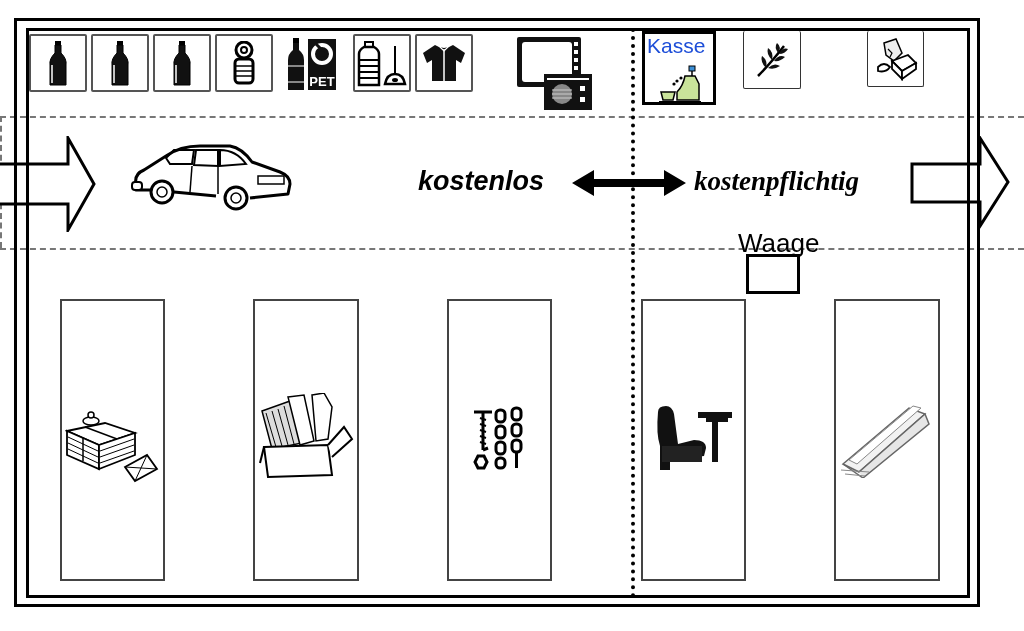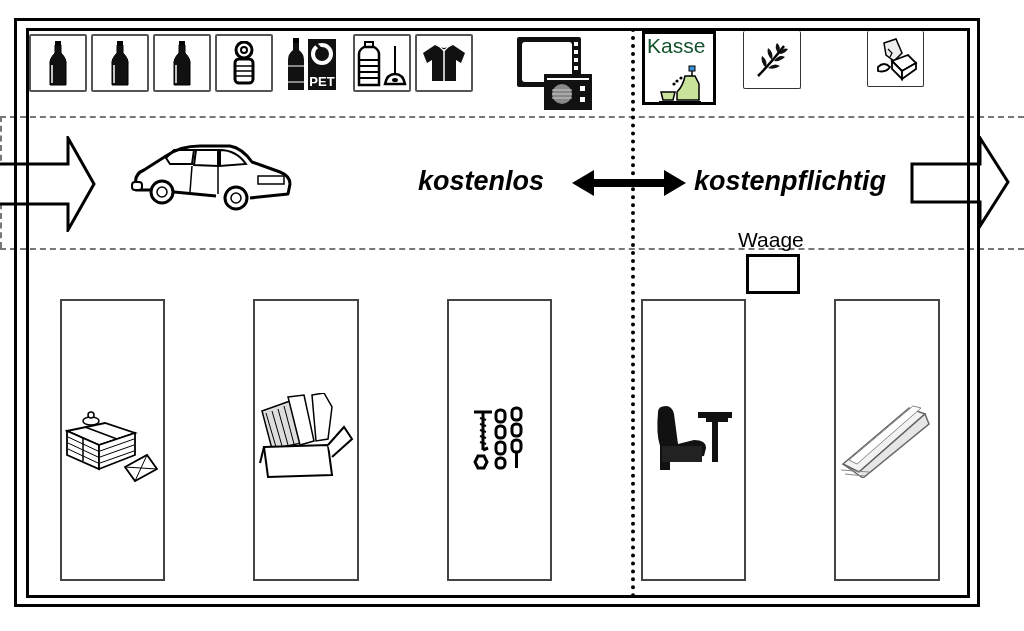--- a/index.html
+++ b/index.html
@@ -7,23 +7,23 @@
   .abs { position:absolute; }
   .outer-frame { left:14px; top:18px; width:966px; height:589px; border:3px solid #000; box-sizing:border-box; }
   .inner-frame { left:26px; top:28px; width:944px; height:570px; border:3px solid #000; box-sizing:border-box; }
   .lane-line { left:0; width:1024px; height:0; border-top:2px dashed #777; }
   .lane-left-edge { left:0; top:116px; height:132px; width:0; border-left:2px dashed #777; }
   .divider { left:631px; top:28px; width:0; height:570px; border-left:4px dotted #000; }
   .icon-box { width:58px; height:58px; border:2px solid #555; box-sizing:border-box; border-radius:2px; background:#fff; display:flex; align-items:center; justify-content:center; }
   .icon-box svg, .free-icon svg { display:block; }
   .free-icon { display:flex; align-items:flex-start; justify-content:center; }
   .kasse-box { left:642px; top:31px; width:74px; height:74px; border:3px solid #000; box-sizing:border-box; background:#fff; }
-  .kasse-label { position:absolute; left:2px; top:0px; font-size:21px; color:#14532d; }
+  .kasse-label { position:absolute; left:2px; top:0px; font-size:21px; color:#1d4ed8; }
   .label-italic { font-weight:bold; font-style:italic; font-size:27px; color:#000; white-space:nowrap; }
-  .waage-label { font-size:21px; color:#000; }
+  .waage-label { font-size:26px; color:#000; }
   .waage-box { left:746px; top:254px; width:54px; height:40px; border:3px solid #000; box-sizing:border-box; background:#fff; }
   .container { top:299px; height:282px; border:2px solid #444; box-sizing:border-box; background:#fff; display:flex; align-items:center; justify-content:center; }
 </style>
 </head>
 <body>
 
 <div class="abs outer-frame"></div>
 <div class="abs inner-frame"></div>
 
 <div class="abs lane-line" style="top:116px;"></div>
@@ -199,21 +199,21 @@
       </svg>
   </span>
 </div>
 
 <div class="abs label-italic" style="left:418px;top:166px;">kostenlos</div>
 <div class="abs" style="left:570px;top:168px;">
   <svg width="118" height="30" viewBox="0 0 118 30">
       <path d="M2 15 L24 2 L24 11 L94 11 L94 2 L116 15 L94 28 L94 19 L24 19 L24 28 Z" fill="#000"></path>
     </svg>
 </div>
-<div class="abs label-italic" style="left:694px;top:166px;">kostenpflichtig</div>
+<div class="abs label-italic" style="left:694px;top:166px;font-family:Liberation Serif, serif;">kostenpflichtig</div>
 
 <div class="abs" style="left:910px;top:136px;">
   <svg width="100" height="96" viewBox="0 0 100 96">
       <path d="M2 28 L70 28 L70 2 L98 46 L70 90 L70 66 L2 66 Z" fill="#fff" stroke="#000" stroke-width="3"></path>
     </svg>
 </div>
 <div class="abs" style="left:967px;top:28px;width:3px;height:570px;background:#000;"></div>
 <div class="abs" style="left:977px;top:18px;width:3px;height:589px;background:#000;"></div>
 
 <div class="abs waage-label" style="left:738px;top:228px;">Waage</div>

